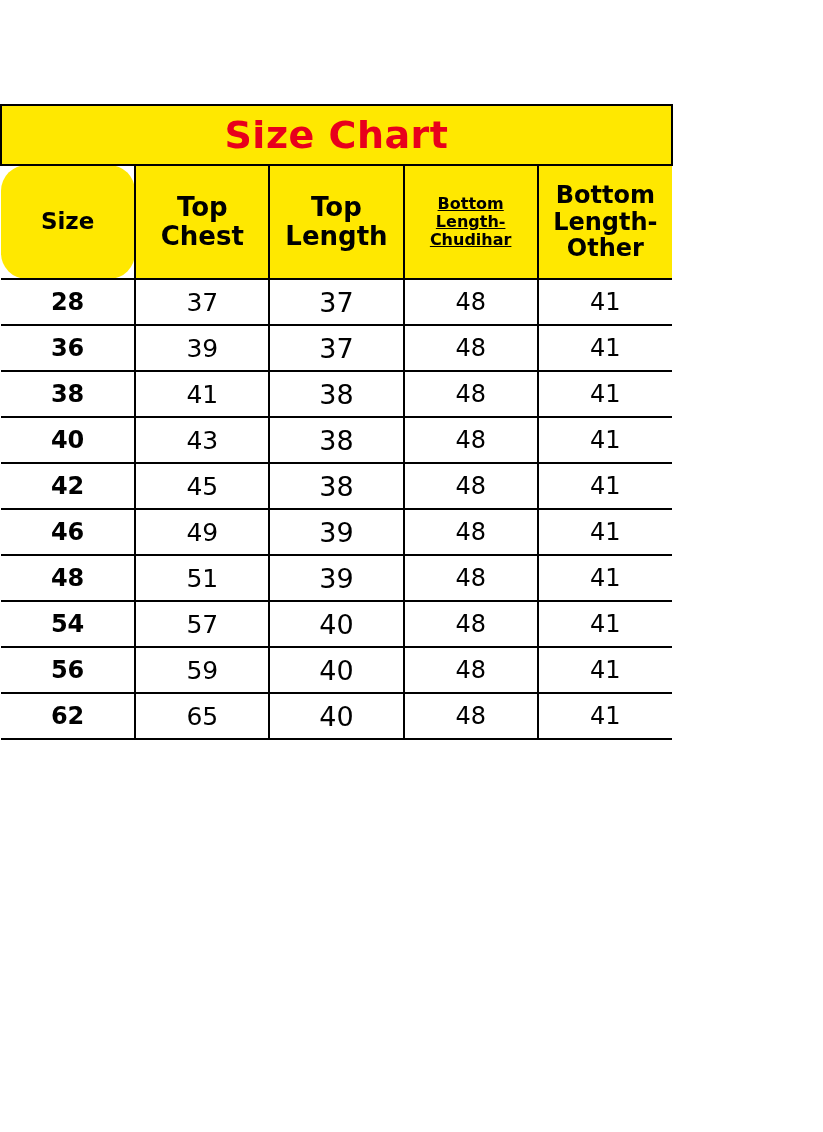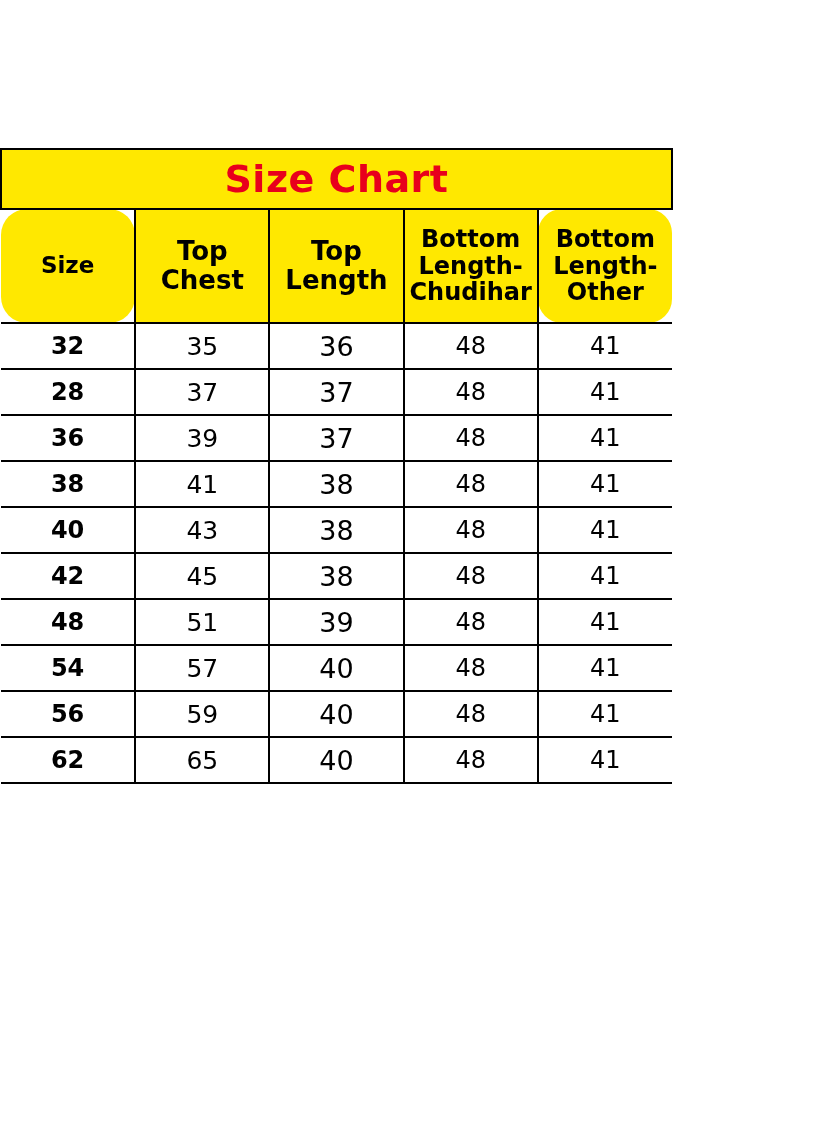--- a/index.html
+++ b/index.html
@@ -17,21 +17,20 @@
   #chart-wrap {
     position: absolute;
     left: 0;
     top: 104px;
     width: 823px;
   }
   table.size-chart {
     border-collapse: collapse;
     width: 673px;
     table-layout: fixed;
-    margin-top: 44px;
   }
   table.size-chart td, table.size-chart th {
     border: 2px solid #000000;
     text-align: center;
     vertical-align: middle;
     padding: 0;
   }
   
   .title-cell {
     background: #ffe800;
@@ -48,24 +47,24 @@
   thead tr.head-row th {
     background: #ffe800;
     color: #000000;
     font-weight: bold;
     height: 112px;
     line-height: 1.12;
   }
   th.col-size { font-size: 23px; }
   th.col-topchest { font-size: 26px; }
   th.col-toplength { font-size: 26px; }
-  th.col-bottomchudihar { font-size: 24px; }
+  th.col-bottomchudihar { font-size: 16px; text-decoration: underline; }
   th.col-bottomother { font-size: 24px; }
   th.col-size, th.col-bottomother { border-left: none; }
-  th.col-bottomother { border-right: none; border-radius: 24px; }
+  th.col-bottomother { border-right: none; }
   .head-row th:first-child { border-left: none; border-radius: 26px; }
   .head-row th:last-child { border-right: none; }
 
   tbody tr { height: 46px; }
   tbody td {
     font-size: 25px;
     color: #000000;
   }
   tbody td.c-size {
     font-weight: bold;
@@ -108,27 +107,20 @@
         </th>
         <th class="col-bottomother" style="width:145px">
           <div>Bottom</div>
           <div>Length-</div>
           <div>Other</div>
         </th>
       </tr>
     </thead>
     <tbody id="chart-body">
         <tr>
-          <td class="c-size">32</td>
-          <td class="c-chest">35</td>
-          <td class="c-toplen">36</td>
-          <td class="c-bchud">48</td>
-          <td class="c-both">41</td>
-        </tr>
-        <tr>
           <td class="c-size">28</td>
           <td class="c-chest">37</td>
           <td class="c-toplen">37</td>
           <td class="c-bchud">48</td>
           <td class="c-both">41</td>
         </tr>
         <tr>
           <td class="c-size">36</td>
           <td class="c-chest">39</td>
           <td class="c-toplen">37</td>
@@ -146,20 +138,27 @@
           <td class="c-size">40</td>
           <td class="c-chest">43</td>
           <td class="c-toplen">38</td>
           <td class="c-bchud">48</td>
           <td class="c-both">41</td>
         </tr>
         <tr>
           <td class="c-size">42</td>
           <td class="c-chest">45</td>
           <td class="c-toplen">38</td>
+          <td class="c-bchud">48</td>
+          <td class="c-both">41</td>
+        </tr>
+        <tr>
+          <td class="c-size">46</td>
+          <td class="c-chest">49</td>
+          <td class="c-toplen">39</td>
           <td class="c-bchud">48</td>
           <td class="c-both">41</td>
         </tr>
         <tr>
           <td class="c-size">48</td>
           <td class="c-chest">51</td>
           <td class="c-toplen">39</td>
           <td class="c-bchud">48</td>
           <td class="c-both">41</td>
         </tr>

